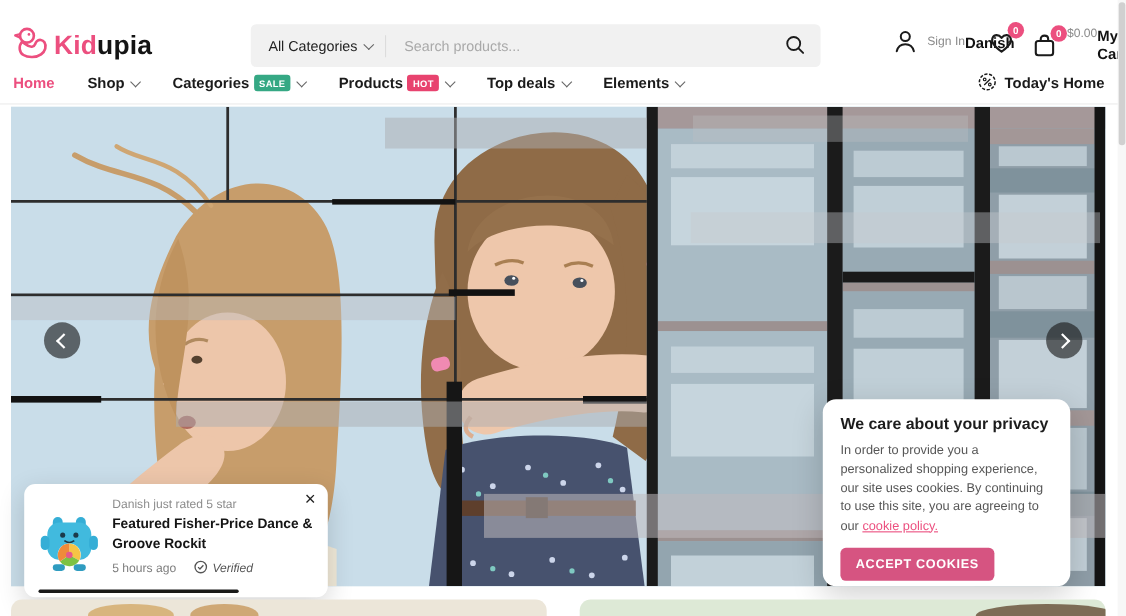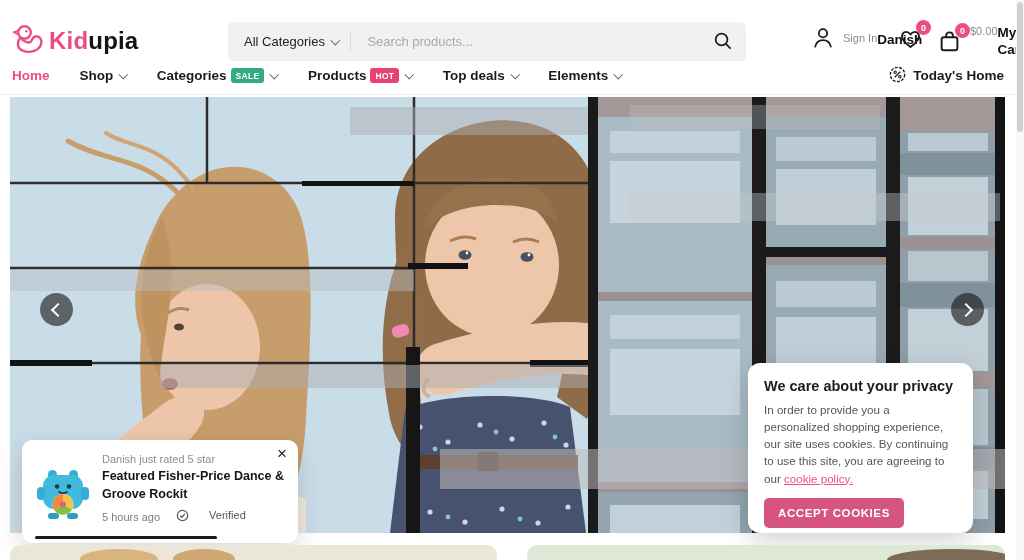--- a/index.html
+++ b/index.html
@@ -59,21 +59,21 @@
               font-family:"Liberation Sans",sans-serif;}
   
   .notif{position:absolute;left:22px;top:440px;width:276px;height:103px;background:#fff;
          border-radius:10px;box-shadow:0 8px 24px rgba(0,0,0,.16);}
   .notif-close{position:absolute;top:5px;right:11px;font-size:17px;color:#222;cursor:pointer;line-height:1;}
   .notif-thumb{position:absolute;left:13px;top:25px;width:56px;height:56px;}
   .notif-text{position:absolute;left:80px;top:13px;right:14px;}
   .n1{font-size:11px;color:#8d8d8d;margin-bottom:3px;}
   .n2{font-size:12.5px;font-weight:bold;color:#151515;line-height:1.4;}
   .n3{font-size:11px;color:#7d7d7d;margin-top:6px;display:flex;align-items:center;gap:16px;}
-  .verified{display:flex;gap:20px;color:#555;}
+  .verified{display:flex;align-items:center;gap:4px;color:#555;font-style:italic;}
   .notif-progress{position:absolute;left:13px;bottom:4px;width:182px;height:3px;background:#1a1a1a;border-radius:2px;}
   
   .banner{position:absolute;top:545px;height:15px;border-radius:10px 10px 0 0;overflow:hidden;cursor:pointer;}
   .banner-left{left:10px;width:487px;background:#ece6d9;}
   .banner-right{left:527px;width:478px;background:#dde9d6;}
   .head{position:absolute;top:4px;border-radius:50% 50% 0 0;}
   .scrollbar{position:absolute;right:0;top:0;width:8px;height:560px;background:#f7f7f7;}
   .scroll-thumb{position:absolute;right:1px;top:2px;width:6px;height:130px;background:#d0d0d0;border-radius:3px;cursor:pointer;}
 </style>
 </head>

